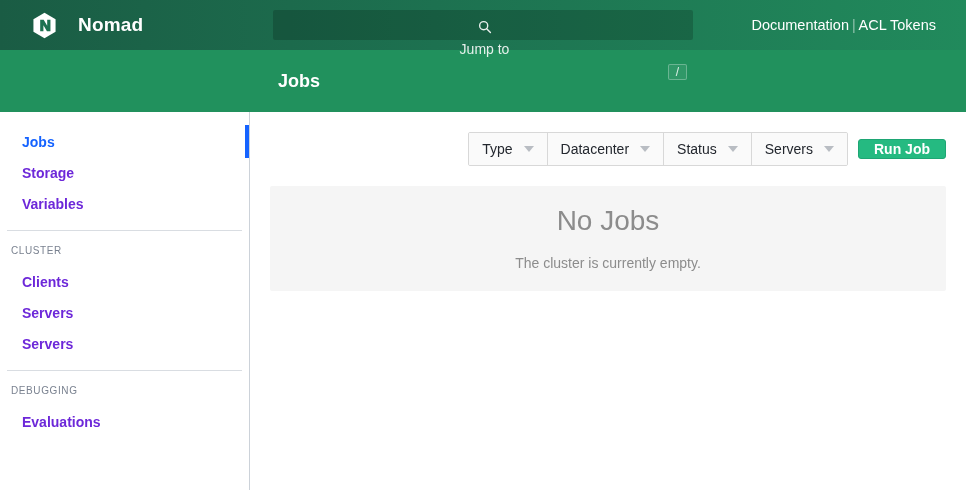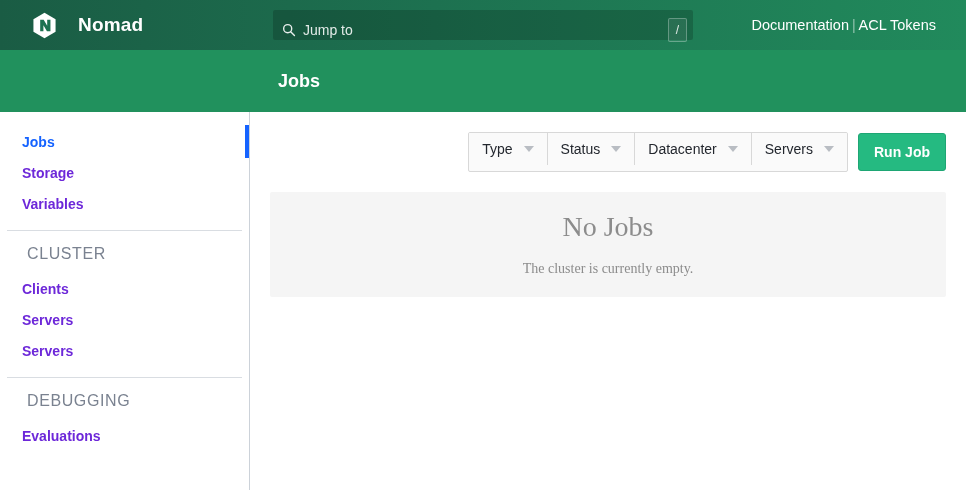--- a/index.html
+++ b/index.html
@@ -23,20 +23,21 @@
   .brand-text { font-size: 19px; font-weight: 700; letter-spacing: .2px; }
 
   .search {
     position: absolute; left: 50%; transform: translateX(-50%);
     top: 10px; width: 420px; height: 30px;
     background: rgba(0,0,0,0.18);
     border-radius: 2px;
     display: flex; align-items: center; gap: 7px;
     padding: 10px 6px 0 9px;
     cursor: text;
+    flex-direction: column;
   }
   .search svg { width: 14px; height: 14px; flex: 0 0 auto; }
   .search-placeholder { color: rgba(255,255,255,0.88); font-size: 14px; }
   .kbd {
     margin-left: auto; width: 19px; height: 24px;
     border: 1px solid rgba(255,255,255,0.28);
     background: rgba(255,255,255,0.07);
     border-radius: 2px;
     color: rgba(255,255,255,0.85); font-size: 12px;
     display: flex; align-items: center; justify-content: center;
@@ -69,59 +70,59 @@
     font-size: 14px; font-weight: 600; color: #6d28d9;
     text-decoration: none; position: relative; cursor: pointer;
   }
   .side-item.active { color: #1563ff; }
   .side-item.active::after {
     content: ""; position: absolute; right: 0; top: -1px; bottom: -1px;
     width: 4px; background: #1563ff;
   }
   .divider { border: none; border-top: 1px solid #d9dde2; margin: 11px 7px; }
   .section-label {
-    font-size: 16px; color: #7a8290; letter-spacing: .6px;
-    padding: 3px 0 10px 27px;
+    font-size: 10px; color: #7a8290; letter-spacing: .6px;
+    padding: 3px 0 10px 11px;
   }
   .version-footer {
     height: 36px; border-top: 1px solid #d9dde2;
     display: flex; align-items: center; justify-content: center;
     color: #8a919c; font-size: 13.5px;
   }
 
   
   .main { flex: 1; padding: 20px 20px 0; }
   .toolbar { display: flex; justify-content: flex-end; align-items: center; }
   .filter-group {
     display: flex; border: 1px solid #d8d8d8; border-radius: 2px;
-    background: #fafafa; height: 40px; overflow: hidden;
+    background: #fafafa; height: 34px; overflow: hidden;
   }
   .filter-btn {
     display: flex; align-items: center; gap: 11px;
     height: 32px; padding: 0 13px;
     background: #fafafa; border: none; border-left: 1px solid #d8d8d8;
     font-family: inherit; font-size: 14px; color: #23272e; cursor: pointer;
   }
   .filter-btn:first-child { border-left: none; }
   .caret {
     width: 0; height: 0;
     border-left: 5px solid transparent; border-right: 5px solid transparent;
     border-top: 6px solid #b9bdc3;
   }
   .run-job {
-    margin-left: 10px; height: 38px; padding: 0 15px;
+    margin-left: 10px; height: 20px; padding: 0 15px;
     background: #25ba81; color: #fff;
     font-family: inherit; font-size: 14px; font-weight: 700;
     border: 1px solid #1ea674; border-radius: 3px; cursor: pointer;
   }
 
   .empty {
     margin-top: 20px; height: 105px;
     background: #f5f5f5; border-radius: 2px;
-    display: flex; flex-direction: column; align-items: center; justify-content: center; font-family: Liberation Serif, serif;
+    display: flex; flex-direction: column; align-items: center; justify-content: center;
   }
   .empty-title { font-size: 28px; color: #8c8c8c; line-height: 1; }
   .empty-msg { font-size: 14px; color: #8c8c8c; margin-top: 20px; }
 </style>
 </head>
 <body>
 
 <div class="app">
 
   <header class="navbar">
@@ -175,25 +176,25 @@
     </aside>
 
     <main class="main">
       <div class="toolbar">
         <div class="filter-group">
           <button class="filter-btn">
             <span>Type</span>
             <span class="caret"></span>
           </button>
           <button class="filter-btn">
+            <span>Datacenter</span>
+            <span class="caret"></span>
+          </button>
+          <button class="filter-btn">
             <span>Status</span>
-            <span class="caret"></span>
-          </button>
-          <button class="filter-btn">
-            <span>Datacenter</span>
             <span class="caret"></span>
           </button>
           <button class="filter-btn">
             <span>Servers</span>
             <span class="caret"></span>
           </button>
         </div>
         <button class="run-job">Run Job</button>
       </div>
 

